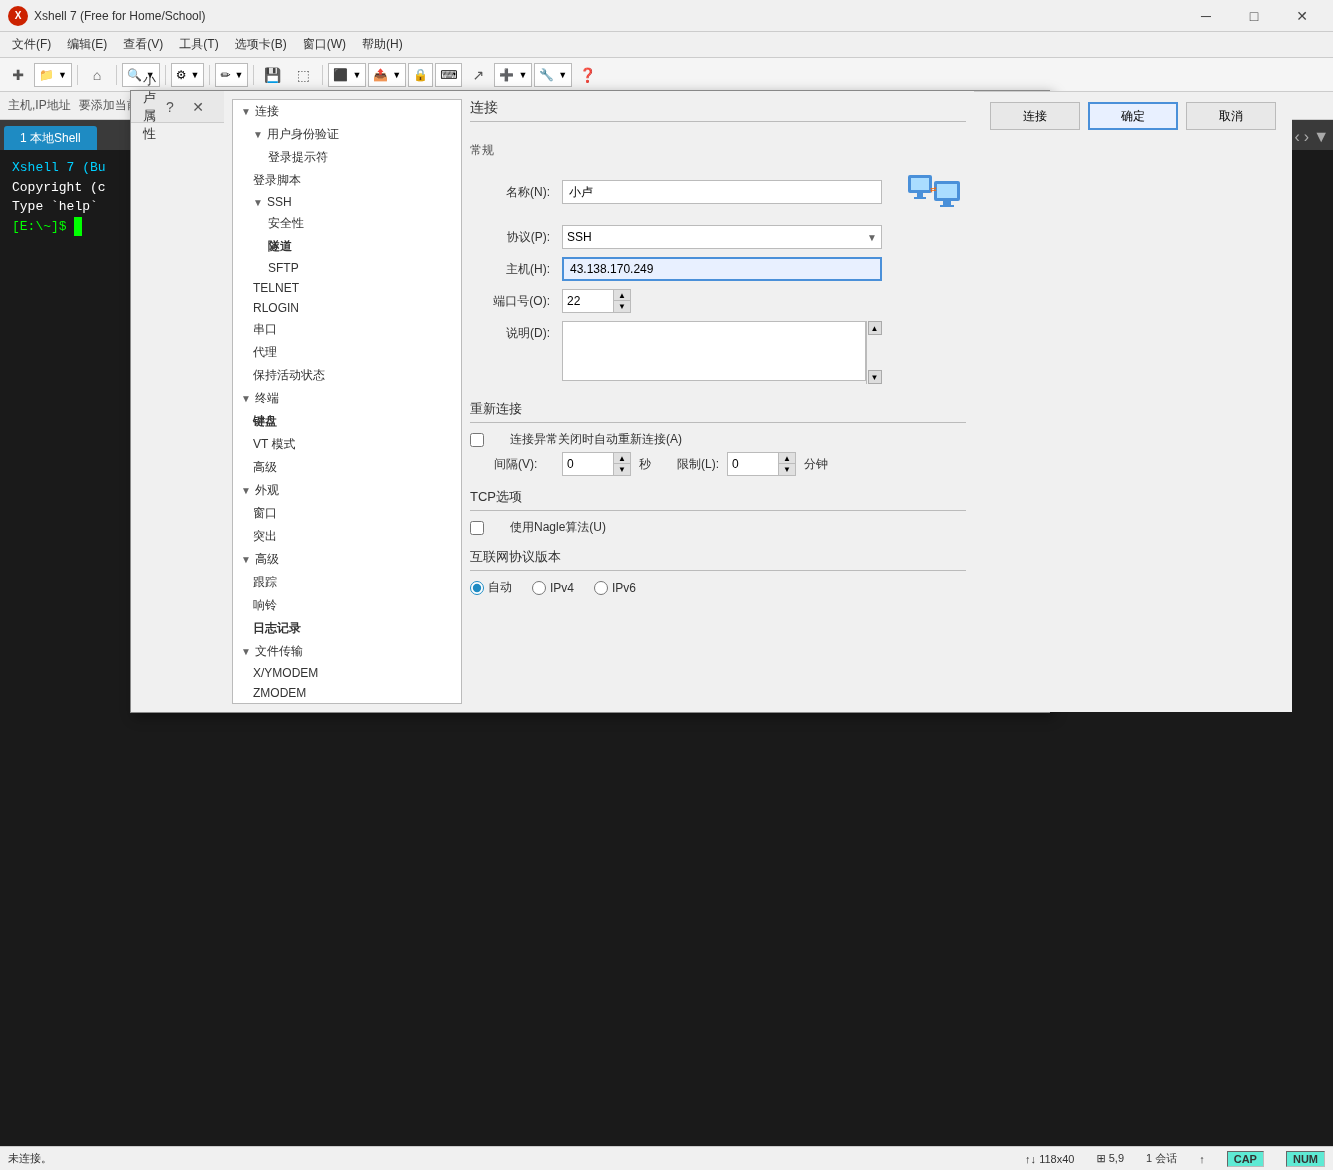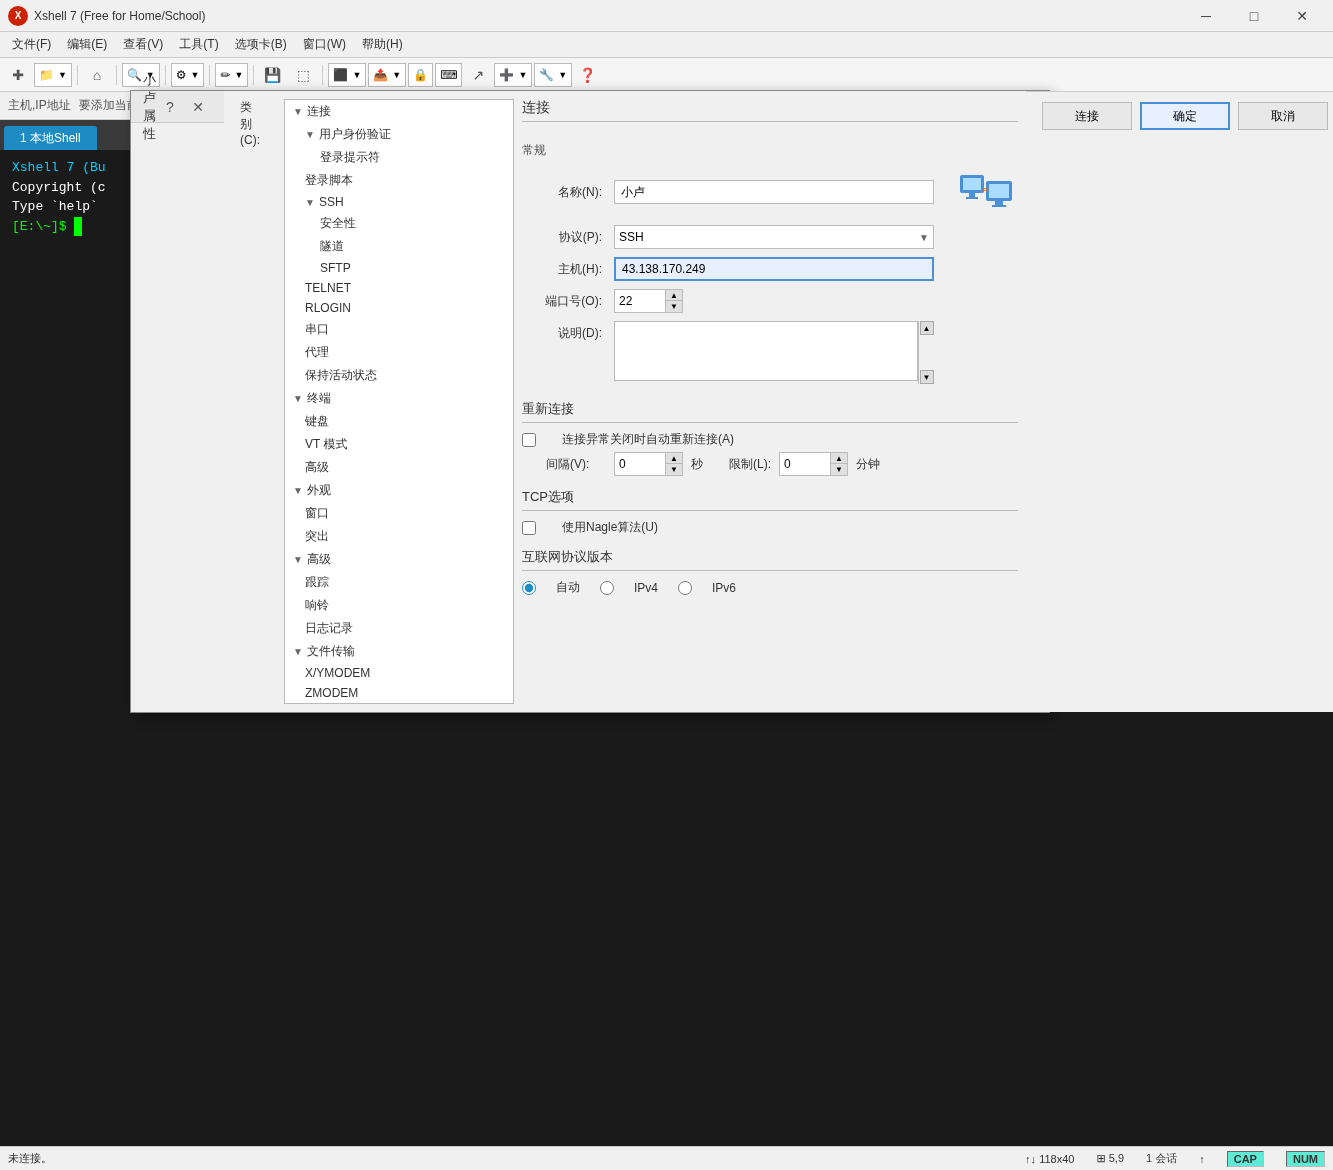--- a/index.html
+++ b/index.html
@@ -290,21 +290,21 @@
     .tree-item {
       padding: 3px 8px;
       font-size: 12px;
       cursor: pointer;
       display: flex;
       align-items: center;
       gap: 4px;
       color: #333;
       white-space: nowrap;
     }
-    .tree-item.bold { font-weight: normal; }
+    .tree-item.bold { font-weight: bold; }
     .tree-item.indent1 { padding-left: 20px; }
     .tree-item.indent2 { padding-left: 35px; }
     .tree-collapse { font-size: 10px; color: #666; }
 
     
     .content-panel {
       flex: 1;
       display: flex;
       flex-direction: column;
       padding: 8px;
@@ -465,21 +465,21 @@
     
     .radio-group {
       display: flex;
       gap: 20px;
       margin: 6px 0;
       align-items: center;
     }
     .radio-item {
       display: flex;
       align-items: center;
-      gap: 20px;
+      gap: 4px;
       font-size: 12px;
       color: #333;
     }
     .radio-item input[type=radio] {
       width: 14px;
       height: 14px;
       accent-color: #1e8bc3;
     }
 
     
@@ -645,23 +645,20 @@
 
 <div class="dialog-overlay">
   <div class="dialog">
 
     <div class="dialog-title-bar">
       <span class="dialog-title">小卢属性</span>
       <button class="dialog-tb-btn">?</button>
       <button class="dialog-tb-btn">✕</button>
     </div>
 
-    <div class="category-label">
-      <span>类别(C):</span>
-    </div>
 
     <div class="dialog-body">
 
       <div class="tree-panel">
         <div class="tree-item">
           <span class="tree-collapse">▼</span>
           <span>连接</span>
         </div>
         <div class="tree-item indent1">
           <span class="tree-collapse">▼</span>

